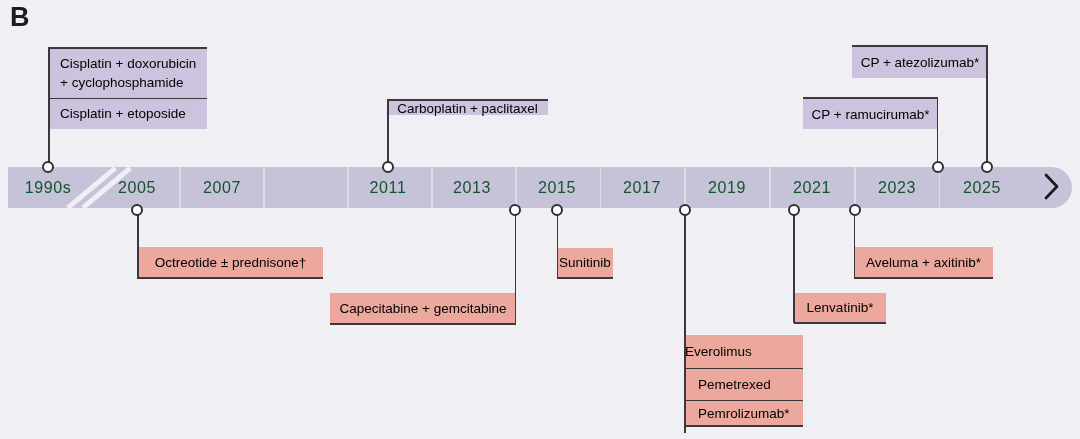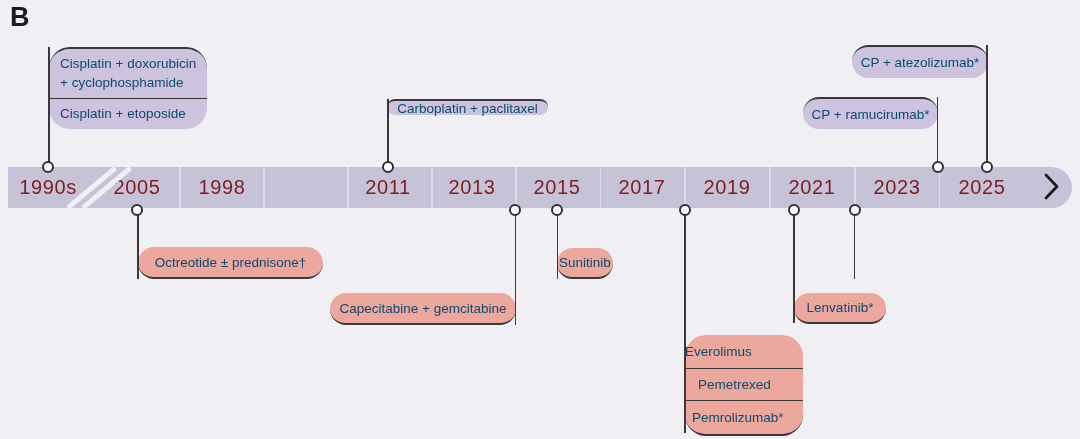--- a/index.html
+++ b/index.html
@@ -19,21 +19,21 @@
   .bar{
     position:absolute;left:8px;top:167px;width:1064px;height:41px;
     background:#c6c3d9;
     border-radius:0 20.5px 20.5px 0;
     overflow:hidden;
   }
   .year{
     position:absolute;top:0;height:100%;
     display:flex;align-items:center;justify-content:center;
     transform:translateX(-50%);
-    font-size:20px;color:#7f1d1d;letter-spacing:0.6px;
+    font-size:16px;color:#14532d;letter-spacing:0.6px;
     white-space:nowrap;
   }
   .seg-divider{
     position:absolute;top:0;width:1.5px;height:100%;
     background:rgba(240,239,244,0.55);
   }
   .break-stripe{
     position:absolute;top:-10px;width:5px;height:62px;
     background:#f0eff4;
     transform:rotate(50deg);
@@ -45,23 +45,22 @@
     background:#3a383c;z-index:3;
   }
   .marker{
     position:absolute;width:8px;height:8px;
     background:#ffffff;border:2px solid #312f33;border-radius:50%;
     transform:translate(-50%,-50%);z-index:4;
   }
   
   .ebox{
     position:absolute;z-index:2;
-    font-size:13.5px;color:#0c4a6e;
+    font-size:13.5px;color:#000000;
     box-sizing:border-box;
-    border-radius:21px;
   }
   .ebox .row{
     display:flex;align-items:center;
     white-space:pre-line;
     box-sizing:border-box;
   }
   .ebox .row.center{justify-content:center;white-space:nowrap;}
   .above{background:#cec3de;border-top:2px solid #3a383c;}
   .below{background:#eda89e;border-bottom:2px solid #3a383c;}
   .row + .row{border-top:1.5px solid #3a383c;}
@@ -69,21 +68,21 @@
 </head>
 <body>
 
 <div id="canvas">
 
   <div class="panel-label">B</div>
 
   <div class="bar">
     <div class="year" style="left:40px">1990s</div>
     <div class="year" style="left:129px">2005</div>
-    <div class="year" style="left:214px">1998</div>
+    <div class="year" style="left:214px">2007</div>
     <div class="year" style="left:380px">2011</div>
     <div class="year" style="left:464px">2013</div>
     <div class="year" style="left:549px">2015</div>
     <div class="year" style="left:634px">2017</div>
     <div class="year" style="left:719px">2019</div>
     <div class="year" style="left:804px">2021</div>
     <div class="year" style="left:889px">2023</div>
     <div class="year" style="left:974px">2025</div>
 
     <div class="seg-divider" style="left:171px"></div>
@@ -155,21 +154,24 @@
     <div class="row center" style="height:30px">Capecitabine + gemcitabine</div>
   </div>
 
   <div class="ebox below" style="left:557px;top:248px;width:56px">
     <div class="row center" style="height:29px">Sunitinib</div>
   </div>
 
   <div class="ebox below" style="left:685px;top:335px;width:118px">
     <div class="row" style="height:32.5px;padding-left:0">Everolimus</div>
     <div class="row" style="height:32.5px;padding-left:13px">Pemetrexed</div>
-    <div class="row" style="height:34px;padding-left:7px">Pemrolizumab*</div>
+    <div class="row" style="height:25px;padding-left:13px">Pemrolizumab*</div>
   </div>
 
   <div class="ebox below" style="left:794px;top:293px;width:92px">
     <div class="row center" style="height:29px">Lenvatinib*</div>
   </div>
 
+  <div class="ebox below" style="left:854px;top:247px;width:139px">
+    <div class="row center" style="height:30px">Aveluma + axitinib*</div>
+  </div>
 
 </div>
 
 </body></html>

